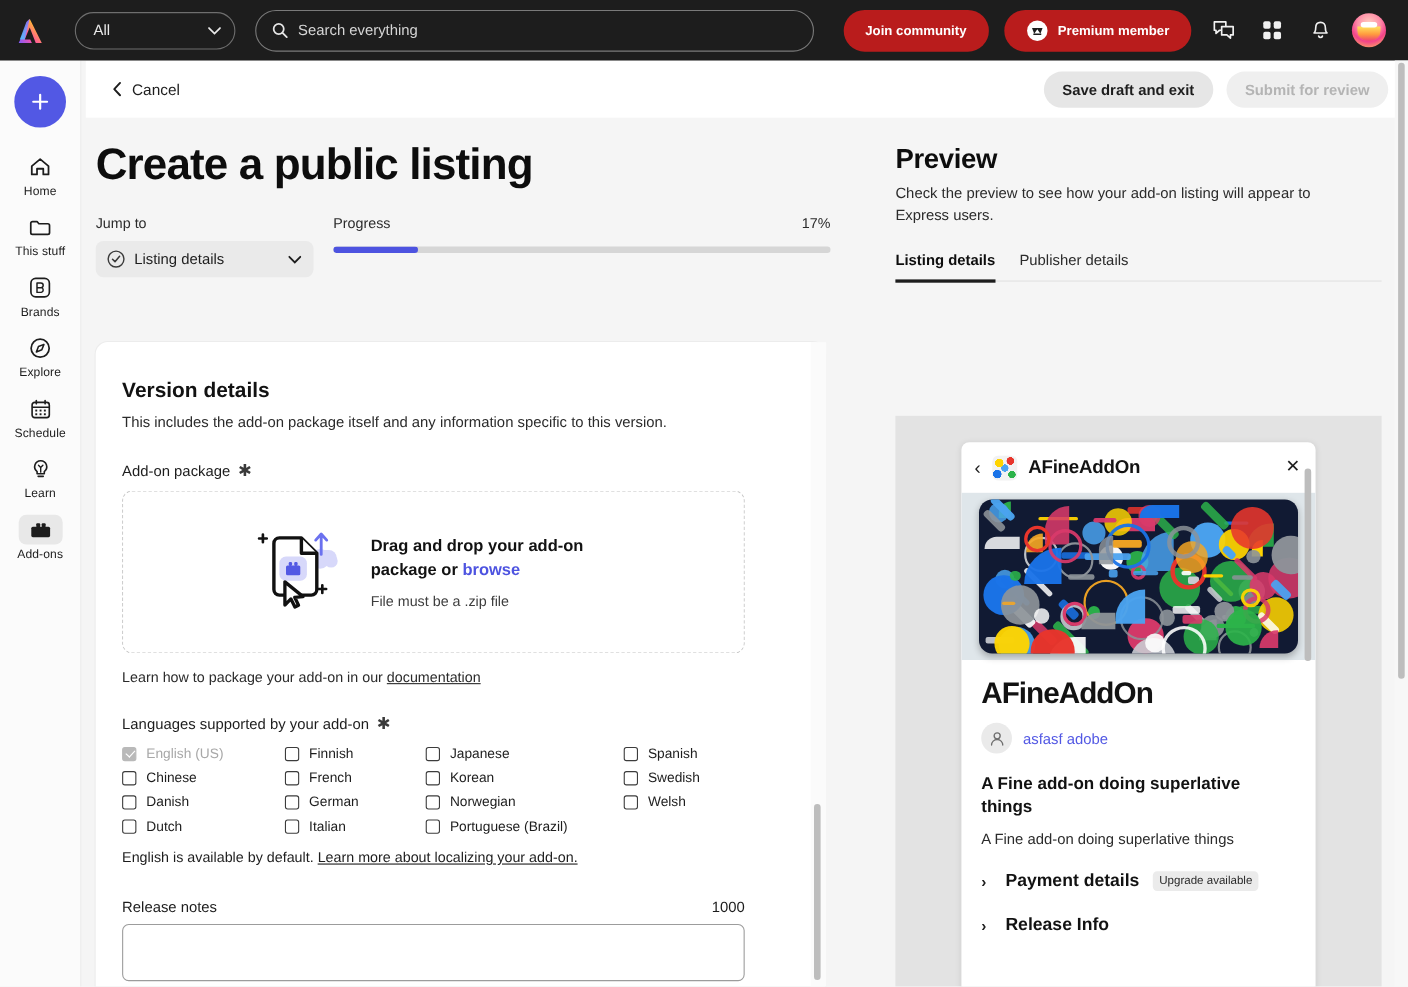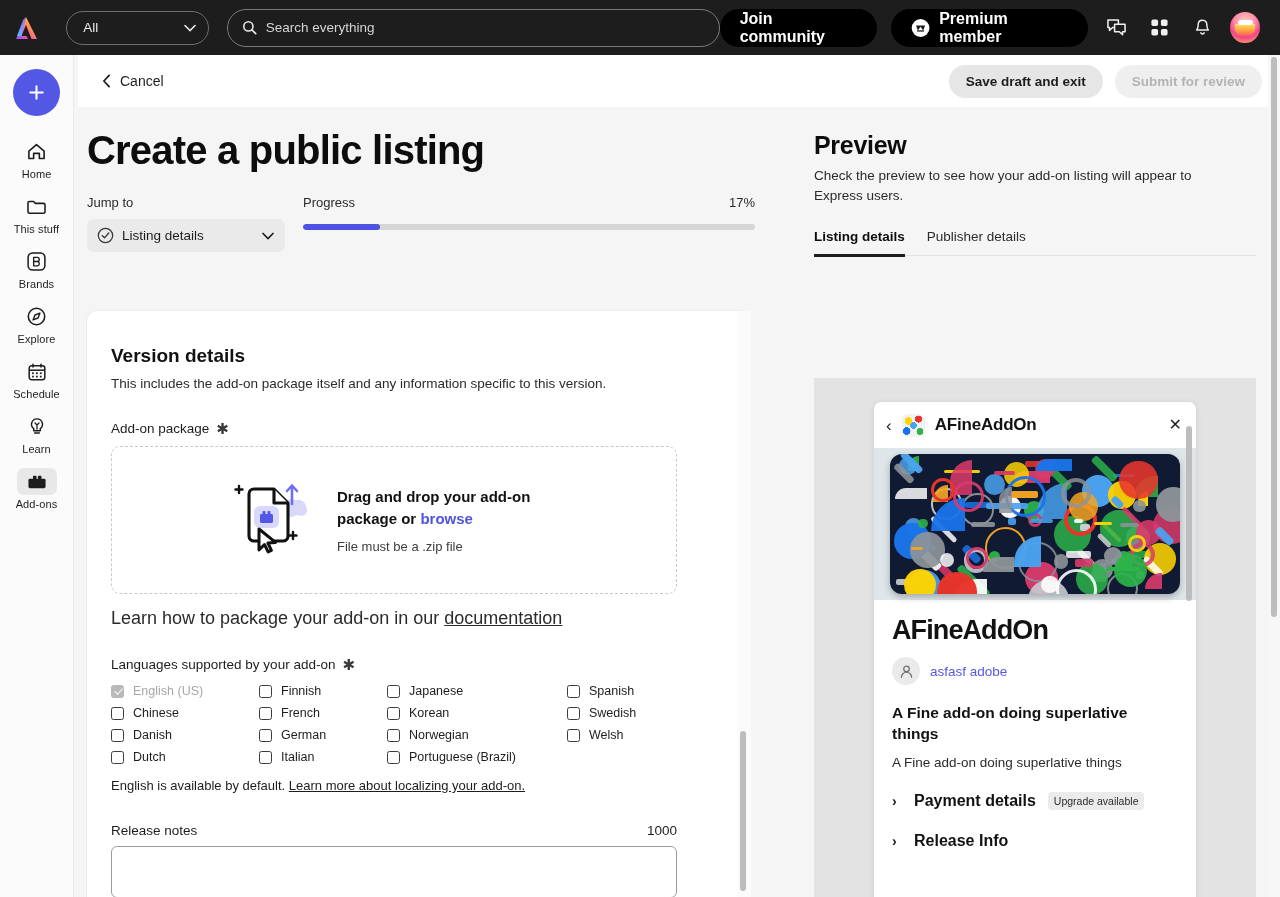--- a/index.html
+++ b/index.html
@@ -25,22 +25,22 @@
     justify-content: space-between; background: transparent; cursor: pointer;
   }
   .search-wrap {
     margin-left: 18px; width: 508px; height: 38px; border: 1px solid #7a7a7a;
     border-radius: 19px; display: flex; align-items: center; padding: 0 14px;
     gap: 9px; background: transparent; cursor: text;
   }
   .search-wrap .ph { color: #d5d5d5; font-size: 13.5px; }
   .topbar-right { margin-left: auto; display: flex; align-items: center; gap: 14px; padding-right: 20px; }
   .dark-pill {
-    height: 38px; border-radius: 19px; background: #000000; color: #fff;
-    display: flex; align-items: center; padding: 0 20px; font-size: 16px;
+    height: 38px; border-radius: 19px; background: #b91c1c; color: #fff;
+    display: flex; align-items: center; padding: 0 20px; font-size: 12px;
     font-weight: 700; cursor: pointer; gap: 9px;
   }
   .tb-icon { width: 30px; height: 30px; display: flex; align-items: center; justify-content: center; cursor: pointer; }
   .avatar-top {
     width: 31px; height: 31px; border-radius: 50%; cursor: pointer; overflow: hidden;
     background: radial-gradient(circle at 50% 30%, #ffd0c0 0%, #ff8fa8 38%, #f2438a 62%, #ffd24d 100%);
     position: relative;
   }
   .avatar-top::after {
     content: ""; position: absolute; left: 5px; top: 12px; right: 5px; height: 13px;
@@ -137,21 +137,21 @@
 
   .dropzone {
     margin-top: 10px; width: 566px; height: 148px;
     border: 1.6px dashed #c9c9c9; border-radius: 9px;
     display: flex; align-items: center; justify-content: center; gap: 18px; cursor: pointer;
   }
   .dz-text { width: 228px; }
   .dz-main { font-size: 15px; font-weight: 700; color: #121212; line-height: 1.42; }
   .dz-main a { color: #4d53e0; text-decoration: none; }
   .dz-sub { margin-top: 10px; font-size: 13px; color: #3d3d3d; }
-  .doc-line { margin-top: 14px; font-size: 18px; color: #2b2b2b; }
+  .doc-line { margin-top: 14px; font-size: 13px; color: #2b2b2b; }
   .doc-line a { color: #2b2b2b; text-decoration: underline; }
 
   .lang-label { margin-top: 28px; font-size: 13.5px; color: #1d1d1d; display: flex; align-items: center; gap: 7px; }
   .lang-grid {
     margin-top: 12px; width: 578px;
     display: grid; grid-template-columns: 148px 128px 180px 120px;
     row-gap: 8px;
   }
   .lang-item { display: flex; align-items: center; gap: 9px; font-size: 12.5px; color: #1d1d1d; cursor: pointer; }
   .cb { width: 13px; height: 13px; border: 1.7px solid #3c3c3c; border-radius: 2.5px; flex: none; }

